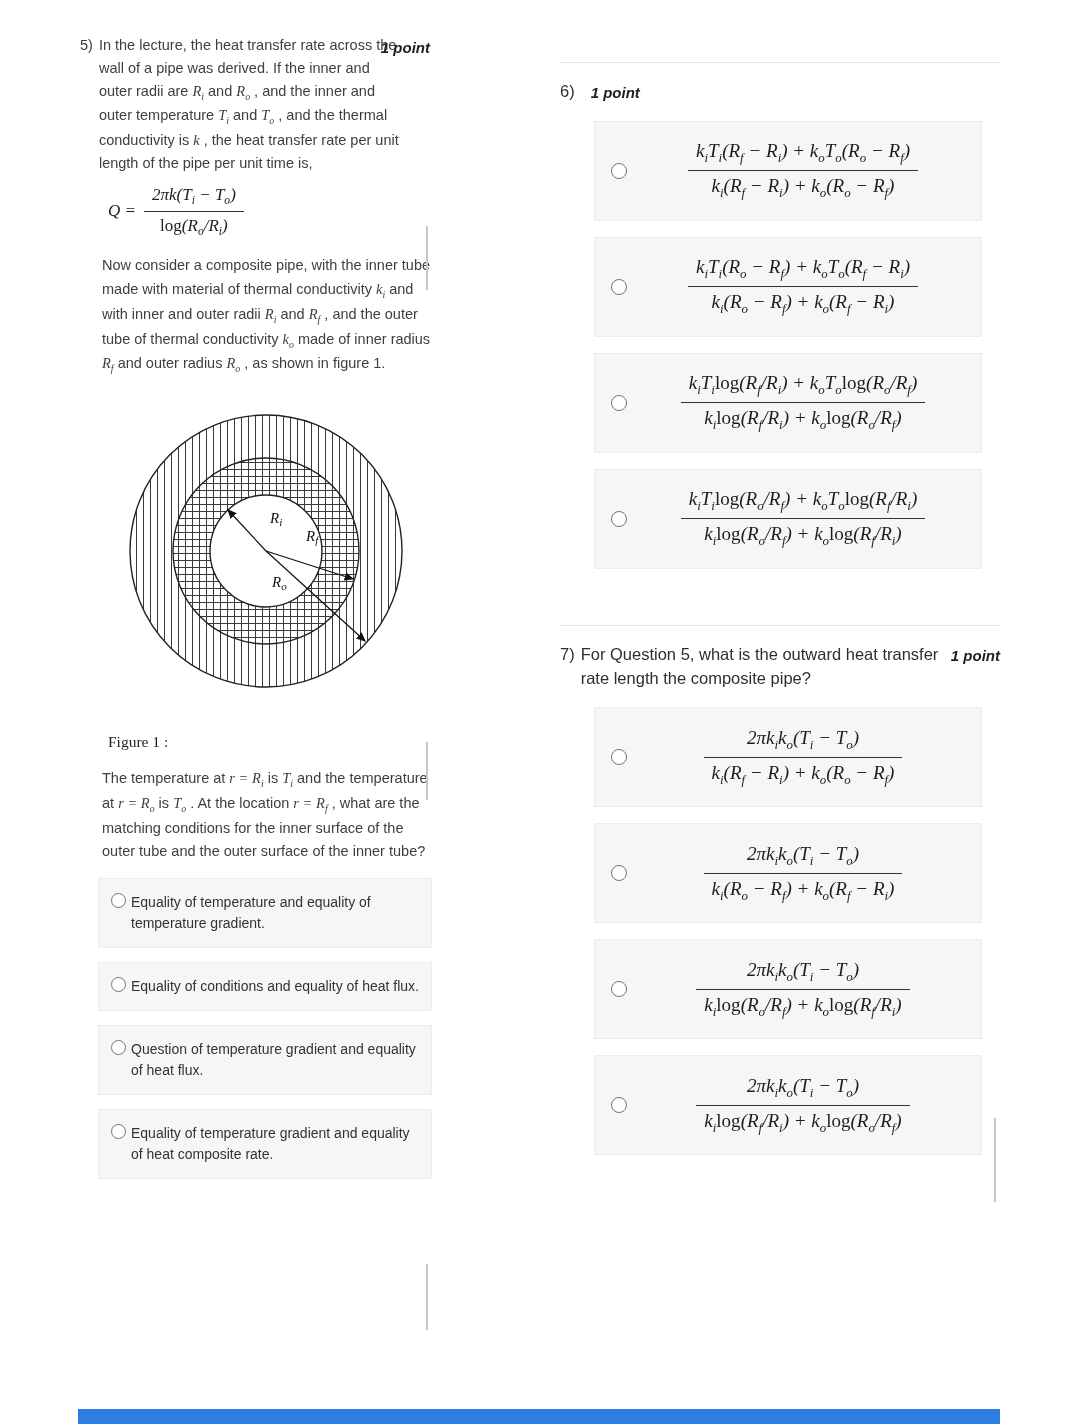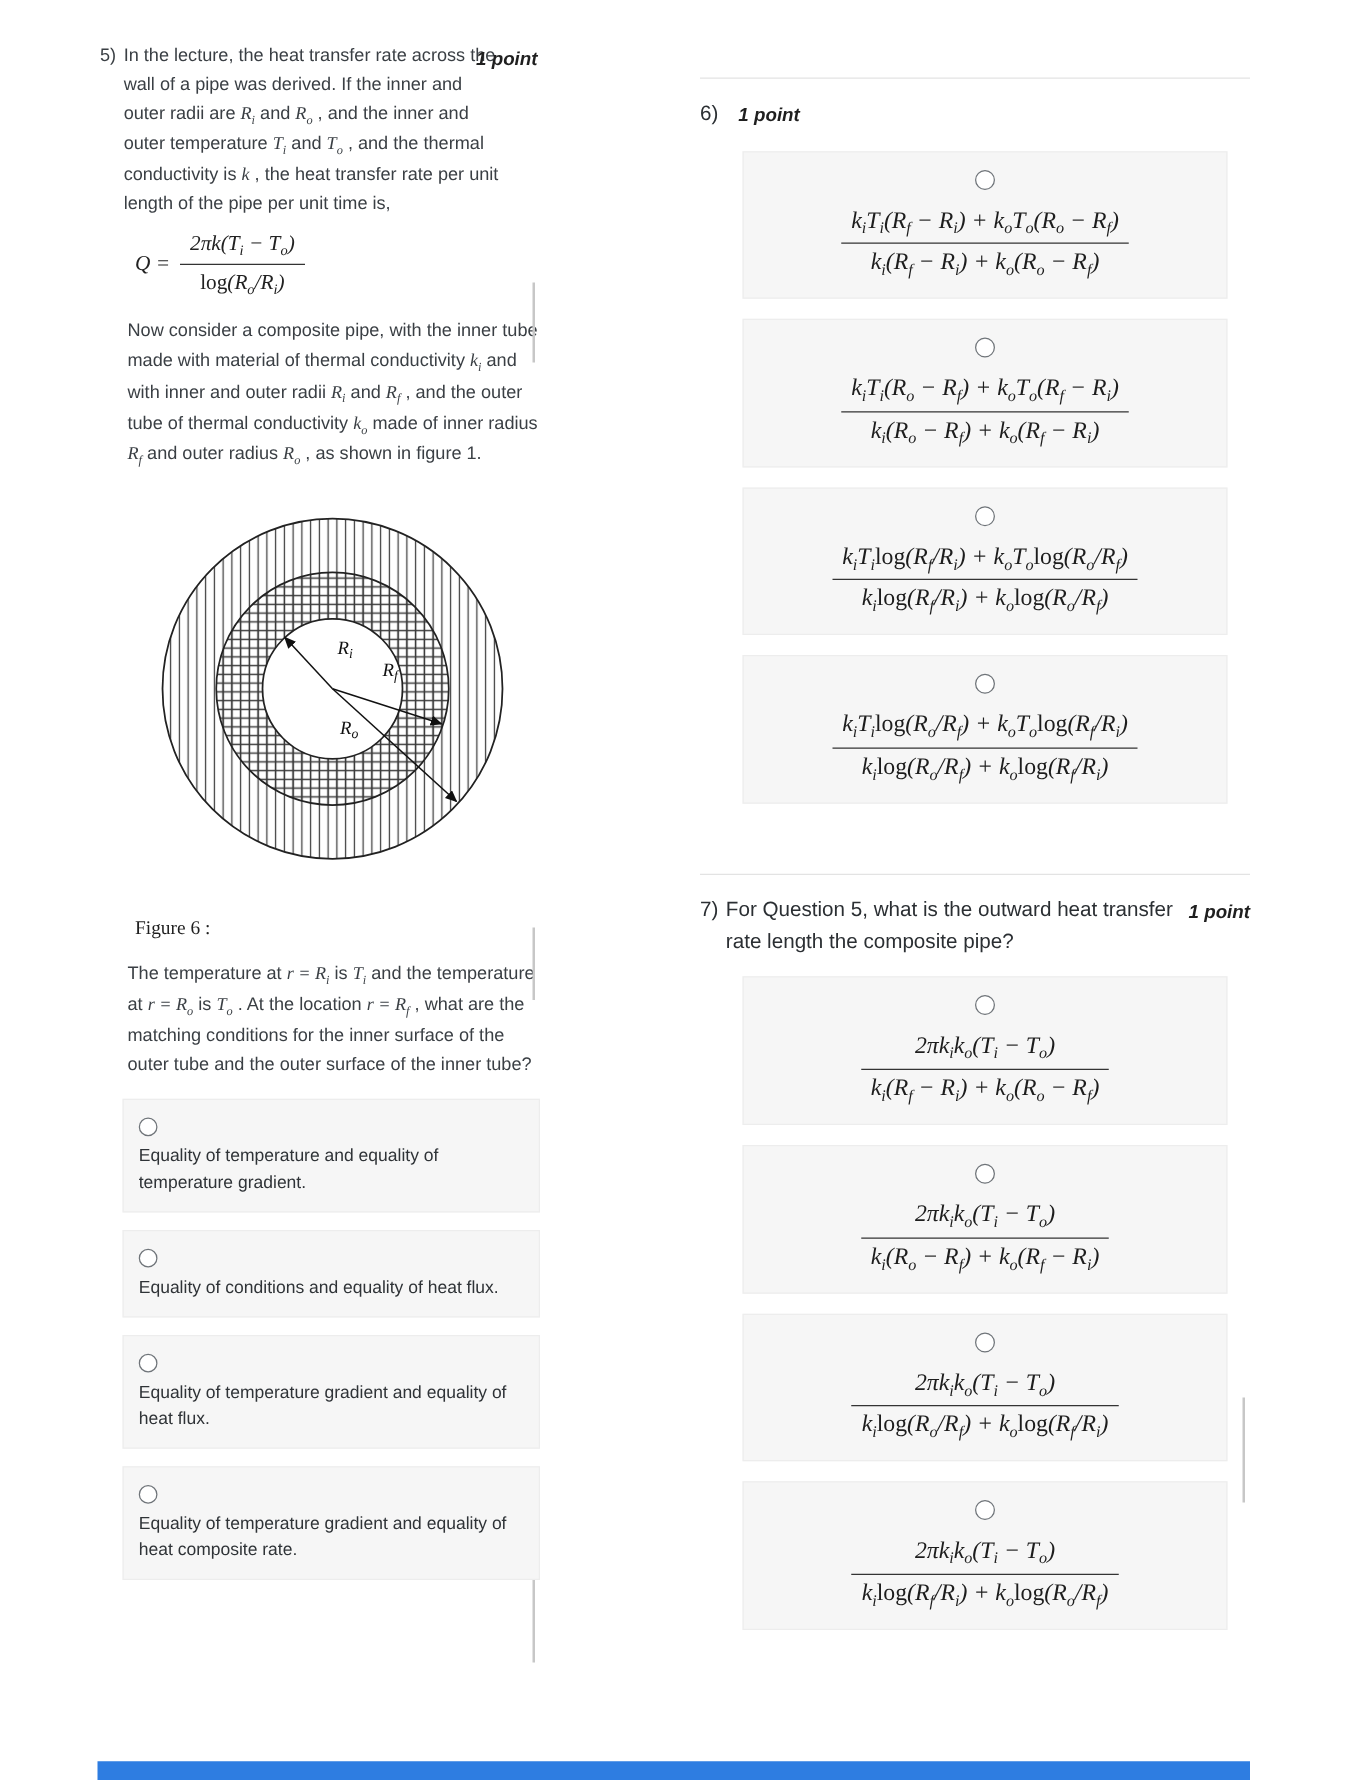--- a/index.html
+++ b/index.html
@@ -35,21 +35,21 @@
   .frac .num { display: block; border-bottom: 1.4px solid #333; padding: 0 8px 4px; }
   .frac .den { display: block; padding: 4px 8px 0; }
 
   .para { margin-top: 16px; padding-left: 22px; font-size: 14.5px; line-height: 1.62; color: #3a3f44; }
 
   .figure-wrap { margin: 26px 0 0 46px; }
   .fig-label { font-family: "Liberation Serif", "DejaVu Serif", serif; font-style: italic; font-size: 15px; fill: #111; }
   .fsub { font-size: 11px; }
   .figure-caption { font-family: "Liberation Serif", "DejaVu Serif", serif; font-size: 15.5px; color: #1f1f1f; margin: 26px 0 0 28px; }
 
-  .opt { background: #f6f6f6; border: 1px solid #ededed; display: flex; flex-direction: column; }
+  .opt { background: #f6f6f6; border: 1px solid #ededed; display: flex; }
   .radio { flex: none; width: 16px; height: 16px; border: 1.5px solid #6f7479; border-radius: 50%; background: #fff; }
 
   .q5-opts { margin-top: 14px; }
   .text-opt { margin: 14px 0 0 18px; padding: 13px 12px; gap: 5px; align-items: flex-start; font-size: 14px; line-height: 1.5; color: #2f3337; }
   .text-opt .radio { margin-top: 1px; width: 15px; height: 15px; }
 
   .q6-opts .opt, .q7-opts .opt { margin: 16px 0 0 34px; width: 388px; min-height: 100px; padding: 14px 16px; align-items: center; gap: 14px; }
   .opt-formula { flex: 1; display: flex; justify-content: center; font-size: 19px; color: #1d1d1d; }
 
   .divider { border-top: 1px solid #e3e3e3; }
@@ -96,36 +96,36 @@
       <circle cx="140" cy="148" r="56" fill="#ffffff" stroke="#222" stroke-width="1.4"></circle>
       <line x1="140" y1="148" x2="102" y2="107" stroke="#111" stroke-width="1.2" marker-end="url(#ah)"></line>
       <line x1="140" y1="148" x2="227" y2="176" stroke="#111" stroke-width="1.2" marker-end="url(#ah)"></line>
       <line x1="140" y1="148" x2="239" y2="238" stroke="#111" stroke-width="1.2" marker-end="url(#ah)"></line>
       <text class="fig-label" x="144" y="120"><tspan>R</tspan><tspan class="fsub" dy="3">i</tspan></text>
       <text class="fig-label" x="180" y="138"><tspan>R</tspan><tspan class="fsub" dy="3">f</tspan></text>
       <text class="fig-label" x="146" y="184"><tspan>R</tspan><tspan class="fsub" dy="3">o</tspan></text>
     </svg>
   </div>
 
-  <div class="figure-caption">Figure 6 :</div>
+  <div class="figure-caption">Figure 1 :</div>
 
   <div class="para">The temperature at <span class="imath">r = R<sub>i</sub></span> is <span class="imath">T<sub>i</sub></span> and the temperature at <span class="imath">r = R<sub>o</sub></span> is <span class="imath">T<sub>o</sub></span> . At the location <span class="imath">r = R<sub>f</sub></span> , what are the matching conditions for the inner surface of the outer tube and the outer surface of the inner tube?</div>
 
   <div class="q5-opts">
     <div class="opt text-opt">
       <span class="radio"></span>
       <div>Equality of temperature and equality of temperature gradient.</div>
     </div>
     <div class="opt text-opt">
       <span class="radio"></span>
       <div>Equality of conditions and equality of heat flux.</div>
     </div>
     <div class="opt text-opt">
       <span class="radio"></span>
-      <div>Equality of temperature gradient and equality of heat flux.</div>
+      <div>Question of temperature gradient and equality of heat flux.</div>
     </div>
     <div class="opt text-opt">
       <span class="radio"></span>
       <div>Equality of temperature gradient and equality of heat composite rate.</div>
     </div>
   </div>
 </div>
 
 <div class="right-col">
   <div class="divider"></div>

